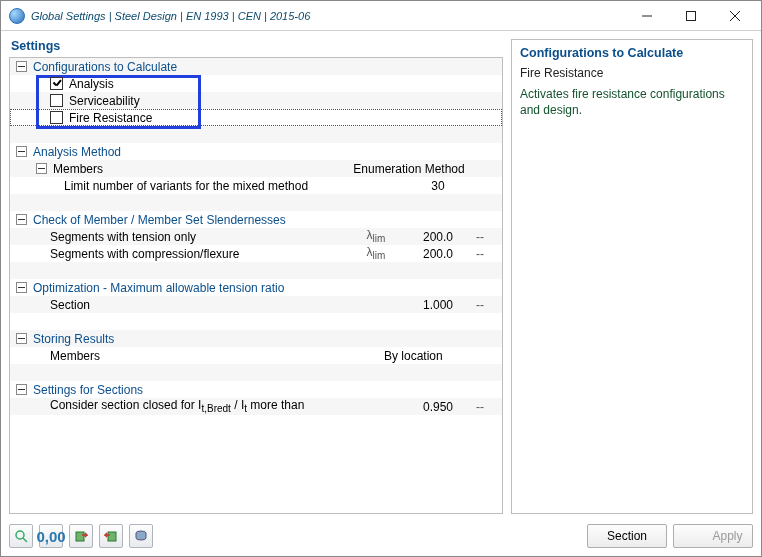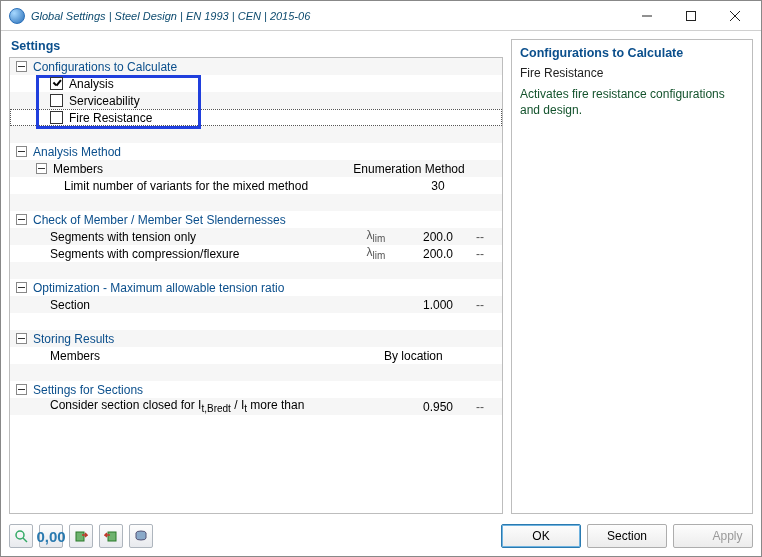--- a/index.html
+++ b/index.html
@@ -320,17 +320,16 @@
           <path d="M6 6 L1 6 L3 4 M1 6 L3 8" fill="none" stroke="#c0392b" stroke-width="1.5"></path>
         </svg>
       </div>
     <div class="tool-btn">
         <svg width="14" height="14">
           <ellipse cx="7" cy="4" rx="5" ry="2" fill="#8aa9c9" stroke="#557"></ellipse>
           <path d="M2 4 v5 a5 2 0 0 0 10 0 v-5" fill="#8aa9c9" stroke="#557"></path>
         </svg>
       </div>
     <div class="footer-gap"></div>
-    <div class="main-btn primary">OK</div>
     <div class="main-btn">Section</div>
     <div class="main-btn disabled">Apply</div>
   </div>
 </div>
 
 </body></html>

